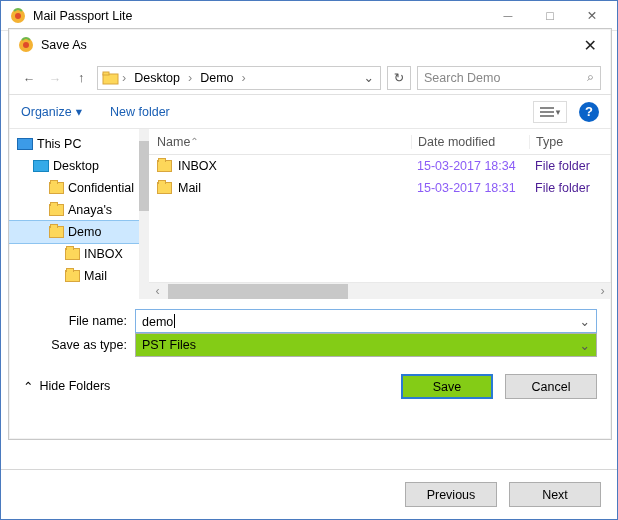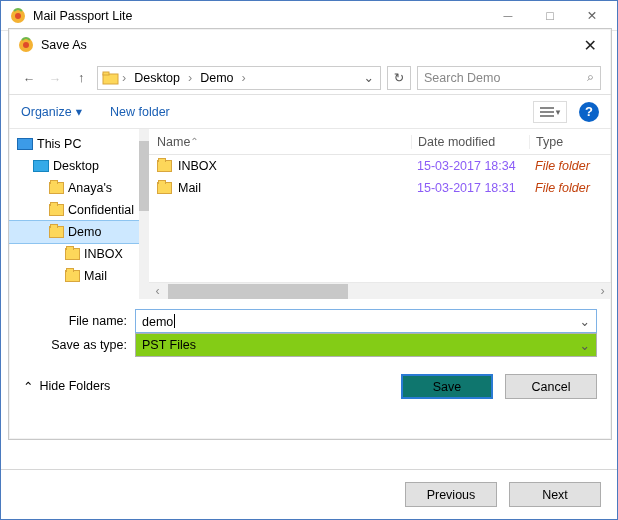--- a/index.html
+++ b/index.html
@@ -5,21 +5,21 @@
   * { box-sizing: border-box; font-family: "Segoe UI", Arial, sans-serif; }
   body { margin:0; background:#fff; font-size:12.5px; color:#000; }
   .outer { width:618px; height:520px; border:1px solid #4a7abf; position:relative; background:#fff; }
   .title-outer { height:30px; display:flex; align-items:center; padding:0 4px 0 8px; background:#fff; border-bottom:1px solid #e6e6e6; }
   .title-outer .icon-box { width:18px; height:18px; margin-right:6px; }
   .title-outer .spacer { flex:1; }
   .win-btn { width:42px; height:28px; display:flex; align-items:center; justify-content:center; color:#888; }
   .win-btn.x { color:#666; }
   .outer-footer { position:absolute; bottom:0; left:0; right:0; height:50px; border-top:1px solid #d6d6d6; display:flex; justify-content:flex-end; align-items:center; padding-right:16px; gap:12px; }
   .btn { width:92px; height:25px; border:1px solid #adadad; background:#e1e1e1; text-align:center; line-height:24px; }
-  .btn.primary { border:2px solid #2a7ad4; background:#0f766e; line-height:22px; }
+  .btn.primary { border:2px solid #2a7ad4; background:#84cc16; line-height:22px; }
   .dialog { position:absolute; left:7px; top:27px; width:604px; height:412px; border:1px solid #c8c8c8; background:#fff; box-shadow:0 0 0 1px #f2f2f2 inset; }
   .dlg-title { height:32px; display:flex; align-items:center; padding:0 8px; }
   .dlg-title .icon-box { width:18px; height:18px; margin-right:6px; }
   .dlg-title .spacer { flex:1; }
   .dlg-title .close { font-size:16px; color:#222; padding:0 6px; }
   .nav { height:34px; display:flex; align-items:center; border-bottom:1px solid #e0e0e0; padding:0 10px; gap:6px; }
   .nav-arrow { width:20px; color:#555; text-align:center; }
   .nav-arrow.disabled { color:#c9c9c9; }
   .crumb-box { flex:1; display:flex; align-items:center; border:1px solid #ccc; height:24px; padding-left:4px; background:#fff; }
   .mini-folder { width:18px; height:18px; display:inline-block; }
@@ -50,21 +50,21 @@
   .list { flex:1; display:flex; flex-direction:column; }
   .list-head { height:26px; display:flex; align-items:center; border-bottom:1px solid #e6e6e6; color:#555; padding-left:8px; }
   .col-name { width:254px; display:flex; align-items:center; }
   .col-date { width:118px; border-left:1px solid #eee; padding-left:6px; }
   .col-type { flex:1; border-left:1px solid #eee; padding-left:6px; }
   .sort-caret { color:#888; font-size:10px; }
   .list-body { flex:1; overflow:hidden; position:relative; }
   .row { display:flex; height:22px; align-items:center; padding-left:8px; }
   .row .rname { width:254px; display:flex; align-items:center; gap:6px; }
   .row .rdate { width:118px; color:#8b5cf6; padding-left:6px; }
-  .row .rtype { flex:1; color:#c2410c; padding-left:6px;font-style:italic; }
+  .row .rtype { flex:1; color:#4c1d95; padding-left:6px; }
   .hscroll { height:17px; background:#f1f1f1; display:flex; align-items:center; border-top:1px solid #e9e9e9; }
   .hscroll .arrow { width:17px; text-align:center; color:#888; }
   .hscroll .thumb { width:180px; height:15px; background:#c8c8c8; margin-left:2px; }
   .form { padding:10px 14px 6px; }
   .frow { display:flex; align-items:center; }
   .flabel { width:112px; text-align:right; padding-right:8px; }
   .finput { flex:1; height:24px; border:1px solid #7eb2e6; padding:0 6px; display:flex; align-items:center; position:relative; }
   .finput .ddcaret { position:absolute; right:6px; color:#555; }
   .fcombo { flex:1; height:24px; border:1px solid #b0b0b0; background:#84cc16; padding:0 6px; display:flex; align-items:center; position:relative; }
   .fcombo .ddcaret { position:absolute; right:6px; color:#555; }
@@ -155,25 +155,25 @@
         <div class="tnode">
             <span class="pc-icon"></span>
             <span>This PC</span>
           </div>
         <div class="tnode findent1">
             <span class="desk-icon"></span>
             <span>Desktop</span>
           </div>
         <div class="tnode findent2">
             <span class="fold"></span>
+            <span>Confidential</span>
+          </div>
+        <div class="tnode findent2">
+            <span class="fold"></span>
             <span>Anaya's</span>
-          </div>
-        <div class="tnode findent2">
-            <span class="fold"></span>
-            <span>Confidential</span>
           </div>
         <div class="tnode findent2 sel">
             <span class="fold"></span>
             <span>Demo</span>
           </div>
         <div class="tnode findent3">
             <span class="fold"></span>
             <span>INBOX</span>
           </div>
         <div class="tnode findent3">

